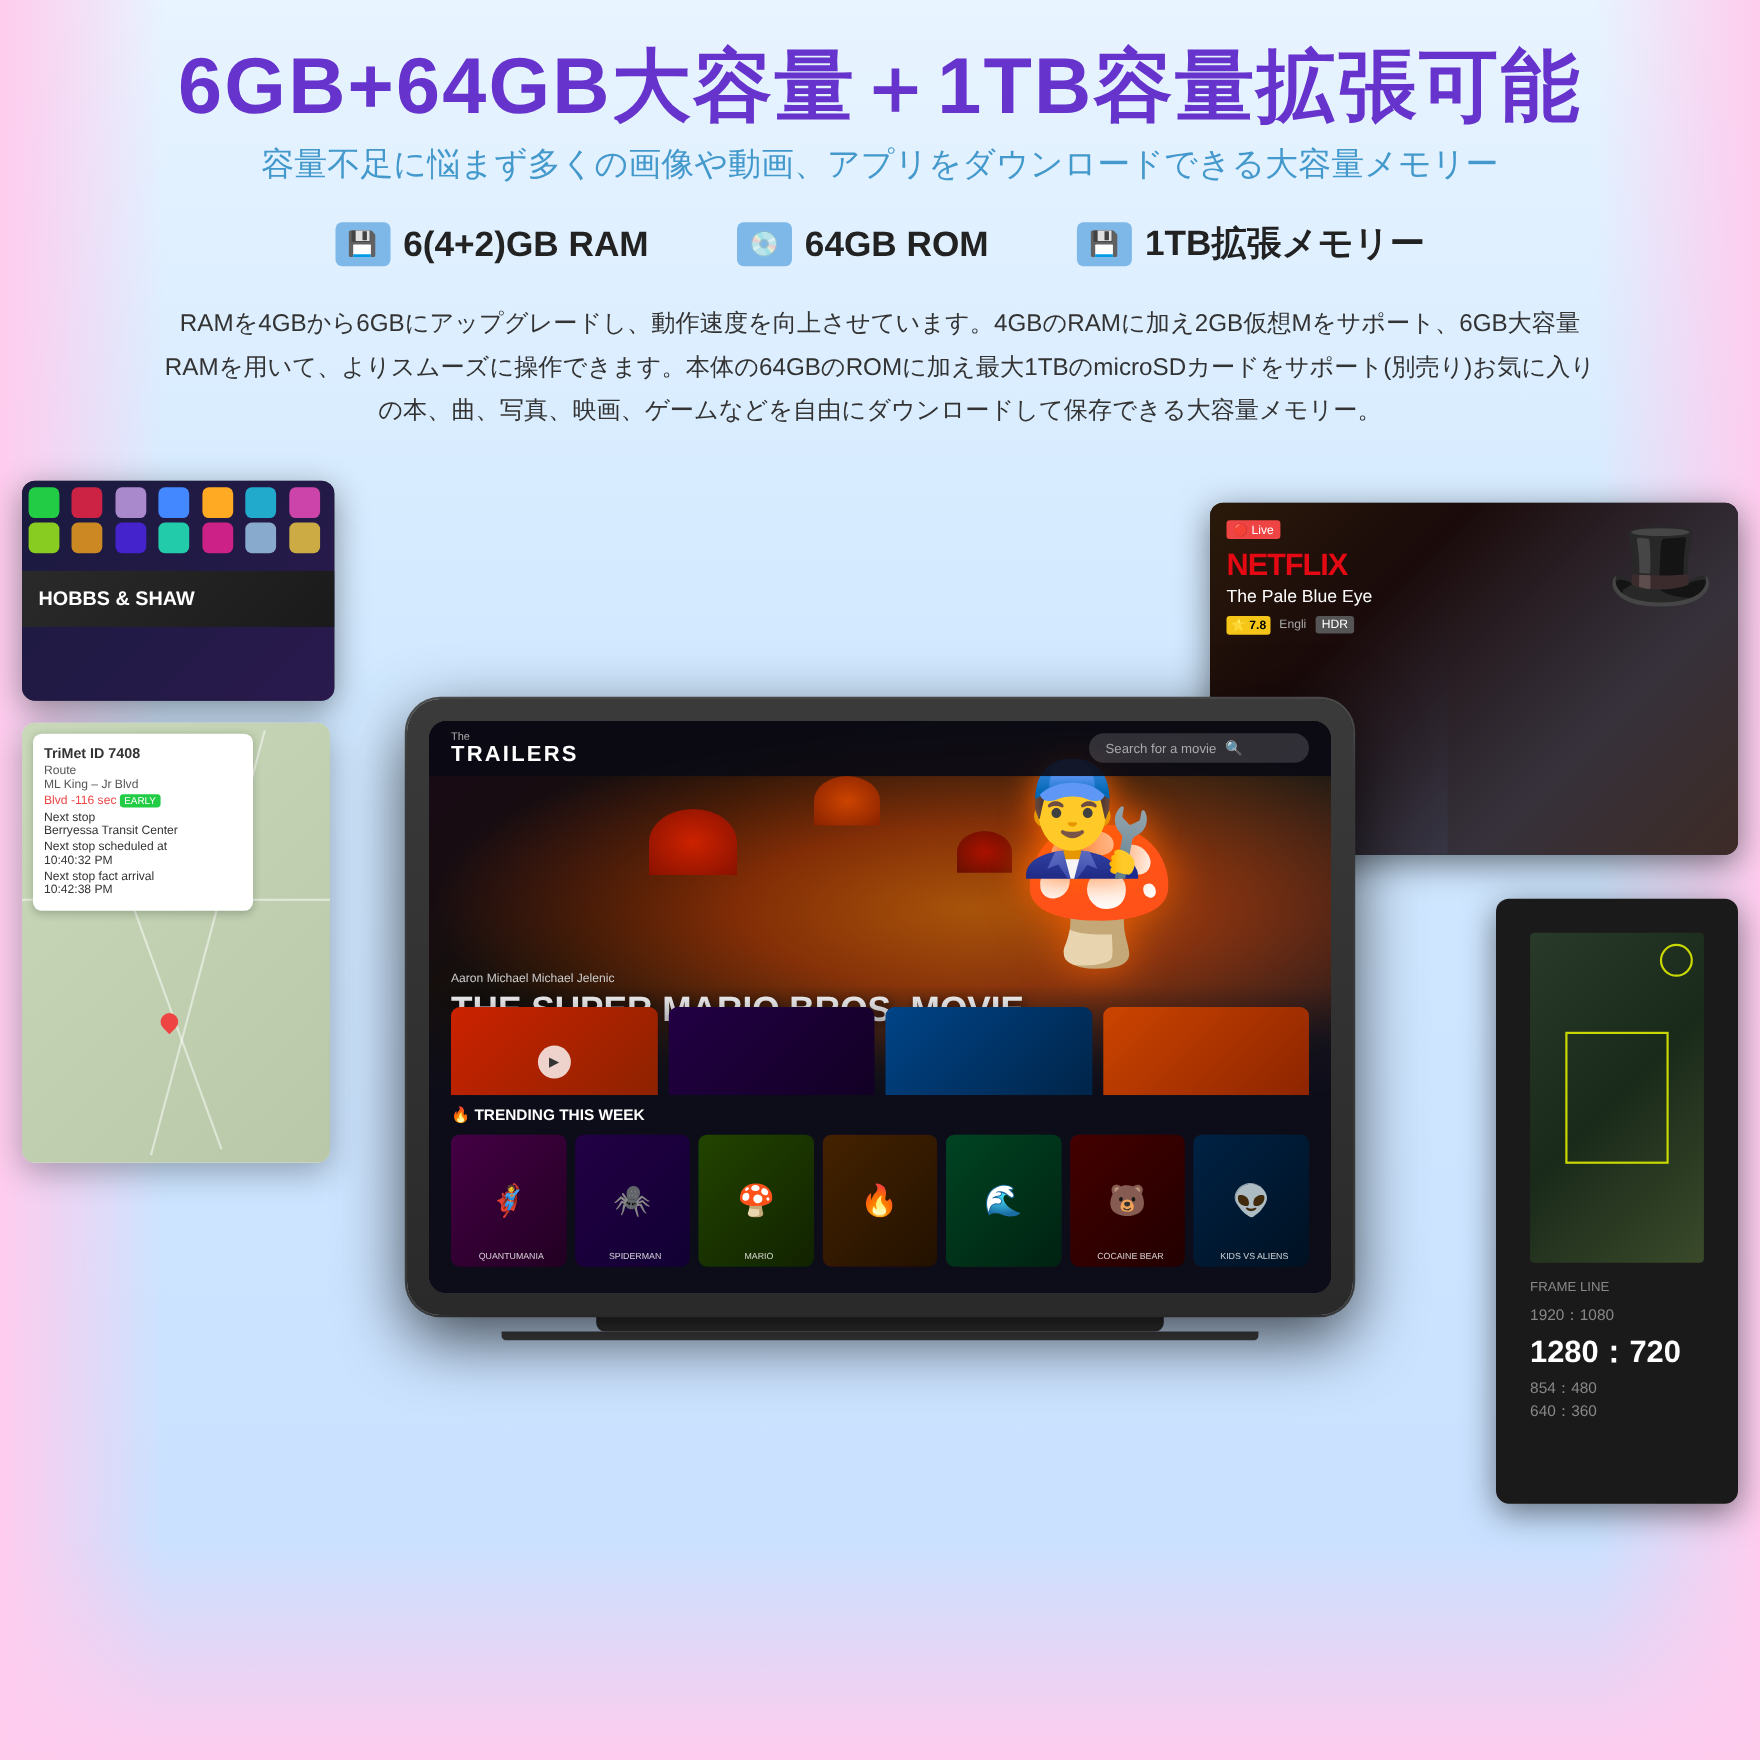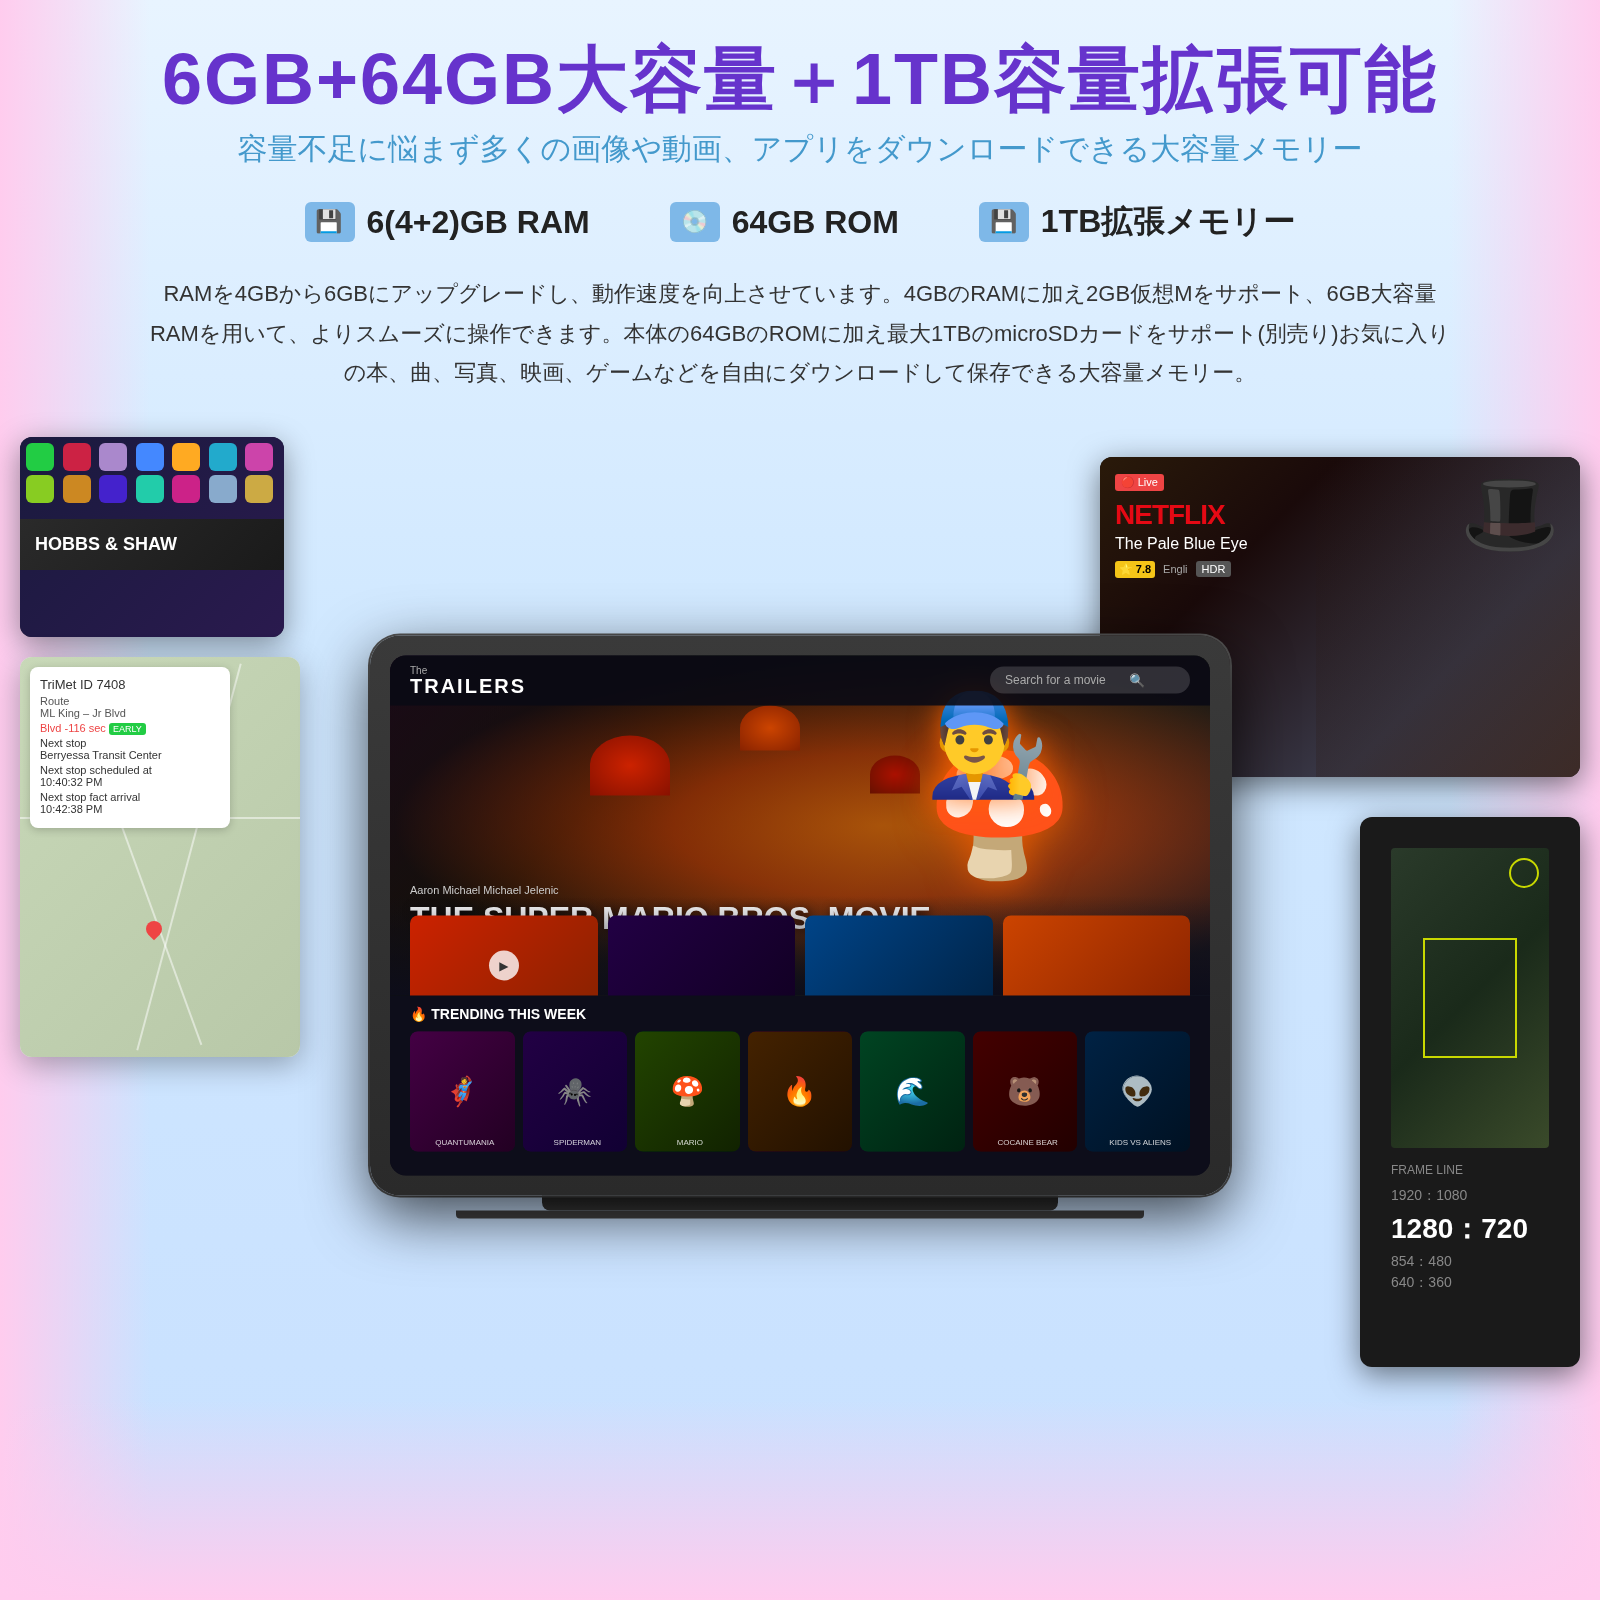--- a/index.html
+++ b/index.html
@@ -81,21 +81,21 @@
       display: flex;
       justify-content: center;
       align-items: center;
     }
 
     
     .bg-left {
       position: absolute;
       left: 20px;
       top: 20px;
-      width: 264px;
+      width: 284px;
       height: 440px;
       background: #1a1a2e;
       border-radius: 12px;
       overflow: hidden;
       z-index: 1;
       box-shadow: 0 8px 30px rgba(0,0,0,0.4);
     }
     .bg-left-top {
       background: linear-gradient(135deg, #1a1a3e 0%, #2a1a4e 100%);
       height: 100%;
@@ -135,21 +135,21 @@
       left: 0;
       top: 0;
       width: 200px;
       background: white;
       border-radius: 8px;
       padding: 10px;
       margin: 10px;
       font-size: 11px;
       box-shadow: 0 2px 8px rgba(0,0,0,0.2);
     }
-    .map-route-id { font-weight: 400; color: #333; font-size: 13px; }
+    .map-route-id { font-weight: 700; color: #333; font-size: 13px; }
     .map-route-name { color: #555; margin: 3px 0; }
     .map-delay { color: #e44; font-size: 11px; }
     .map-next-stop { color: #333; margin: 3px 0; font-size: 11px; }
 
     
     .bg-right-netflix {
       position: absolute;
       right: 20px;
       top: 20px;
       width: 480px;
@@ -316,22 +316,22 @@
       letter-spacing: 2px;
       line-height: 1;
     }
     .search-bar {
       background: rgba(255,255,255,0.15);
       border-radius: 20px;
       padding: 6px 15px;
       color: #aaa;
       font-size: 13px;
       display: flex;
-      align-items: flex-start;
-      gap: 24px;
+      align-items: center;
+      gap: 8px;
       width: 200px;
     }
 
     
     .hero-section {
       position: absolute;
       top: 0;
       left: 0;
       right: 0;
       height: 340px;

